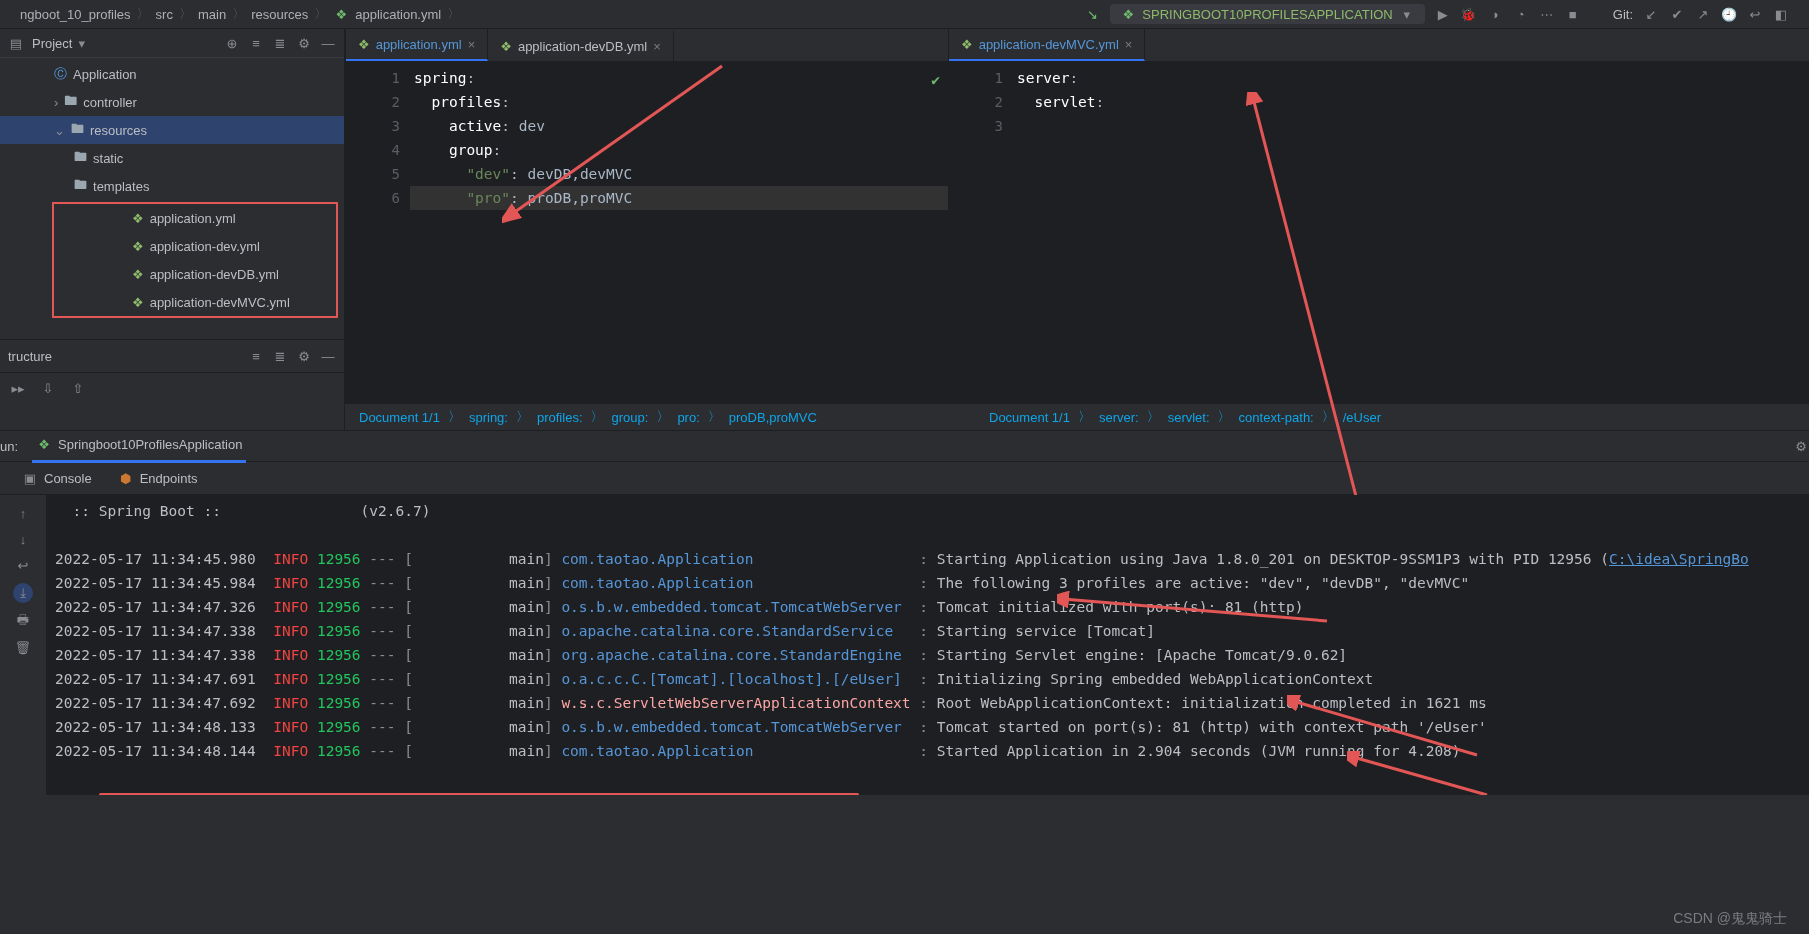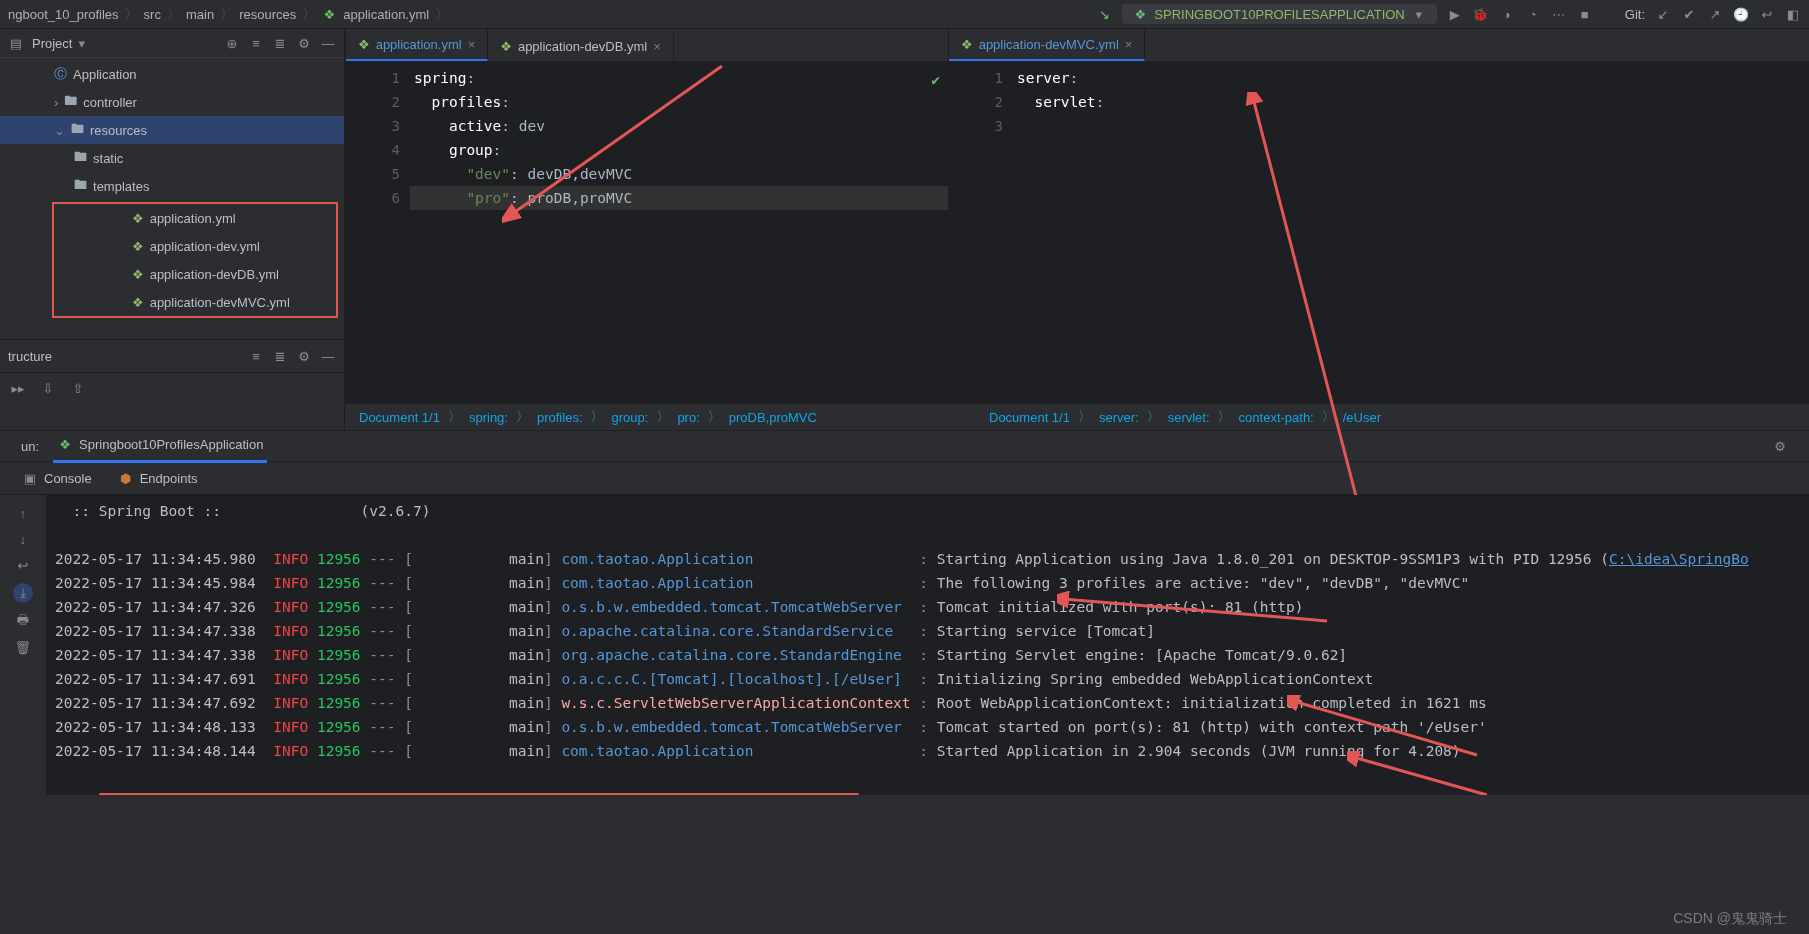--- a/index.html
+++ b/index.html
@@ -1,17 +1,17 @@
 <!DOCTYPE html>
 <html><head>
 <meta charset="utf-8">
 <style>
   html,body{margin:0;padding:0;width:1809px;height:934px;background:#2b2d30;color:#bcbec4;font-family:"Segoe UI",Arial,sans-serif;font-size:13px;overflow:hidden}
   .mono{font-family:"JetBrains Mono",Consolas,monospace}
-  .toolbar-top{height:28px;display:flex;align-items:center;padding:0 8px;border-bottom:1px solid #1e1f22;gap:10px}
+  .toolbar-top{height:28px;display:flex;align-items:center;padding:0 20px;border-bottom:1px solid #1e1f22;gap:10px}
   .breadcrumb{display:flex;align-items:center;gap:6px;color:#aeb0b6;flex:1}
   .breadcrumb span[data-name="breadcrumb-item"]{cursor:pointer}
   .breadcrumb .sep{color:#5a5d63}
   .run-config{background:#393b40;border-radius:4px;padding:2px 10px;display:flex;align-items:center;gap:6px;color:#8fb96b}
   .icon{display:inline-flex;align-items:center;justify-content:center;width:16px;height:16px}
   .green{color:#6fbb6d}
   .red{color:#e35656}
   .blue{color:#5596d8}
   .orange{color:#cc7832}
   .gray{color:#8a8c92}
@@ -39,21 +39,21 @@
   .gutter{width:50px;background:#1e1f22;text-align:right;color:#5a5d63;padding:4px 10px 4px 4px;font-family:Consolas,monospace;font-size:14px;line-height:24px}
   .code{flex:1;padding:4px 0;font-family:Consolas,monospace;font-size:14.5px;line-height:24px;position:relative}
   .code .line{white-space:pre;padding-left:4px}
   .code .hl-line{background:#323232}
   .k-key{color:#ffffff}
   .k-str{color:#6a8759}
   .k-plain{color:#a9b7c6}
   .check-icon{position:absolute;top:6px;right:8px;color:#6fbb6d}
   .breadcrumb-bar{height:26px;border-top:1px solid #1e1f22;display:flex;align-items:center;gap:8px;padding:0 14px;color:#0ea5e9}
   .run-panel{border-top:1px solid #1e1f22}
-  .run-tabs{height:30px;display:flex;align-items:center;padding:0 21px;gap:14px;border-bottom:1px solid #1e1f22}
+  .run-tabs{height:30px;display:flex;align-items:center;padding:0 0;gap:14px;border-bottom:1px solid #1e1f22}
   .run-tab{display:flex;align-items:center;gap:6px;height:30px;padding:0 4px;cursor:pointer}
   .run-tab.active{border-bottom:3px solid #3574f0}
   .sub-tabs{height:32px;display:flex;align-items:center;gap:18px;padding:0 18px;border-bottom:1px solid #1e1f22}
   .console-wrap{display:flex;height:300px}
   .console-left{width:46px;display:flex;flex-direction:column;gap:10px;align-items:center;padding-top:10px;border-right:1px solid #1e1f22}
   .console{flex:1;overflow:auto;padding:4px 8px;font-family:Consolas,monospace;font-size:14.5px;line-height:24px;color:#bcbec4;background:#1e1f22;position:relative}
   .log-info{color:#ef4444}
   .log-pid{color:#22c55e}
   .log-dash{color:#8a8c92}
   .log-cls{color:#5596d8}

